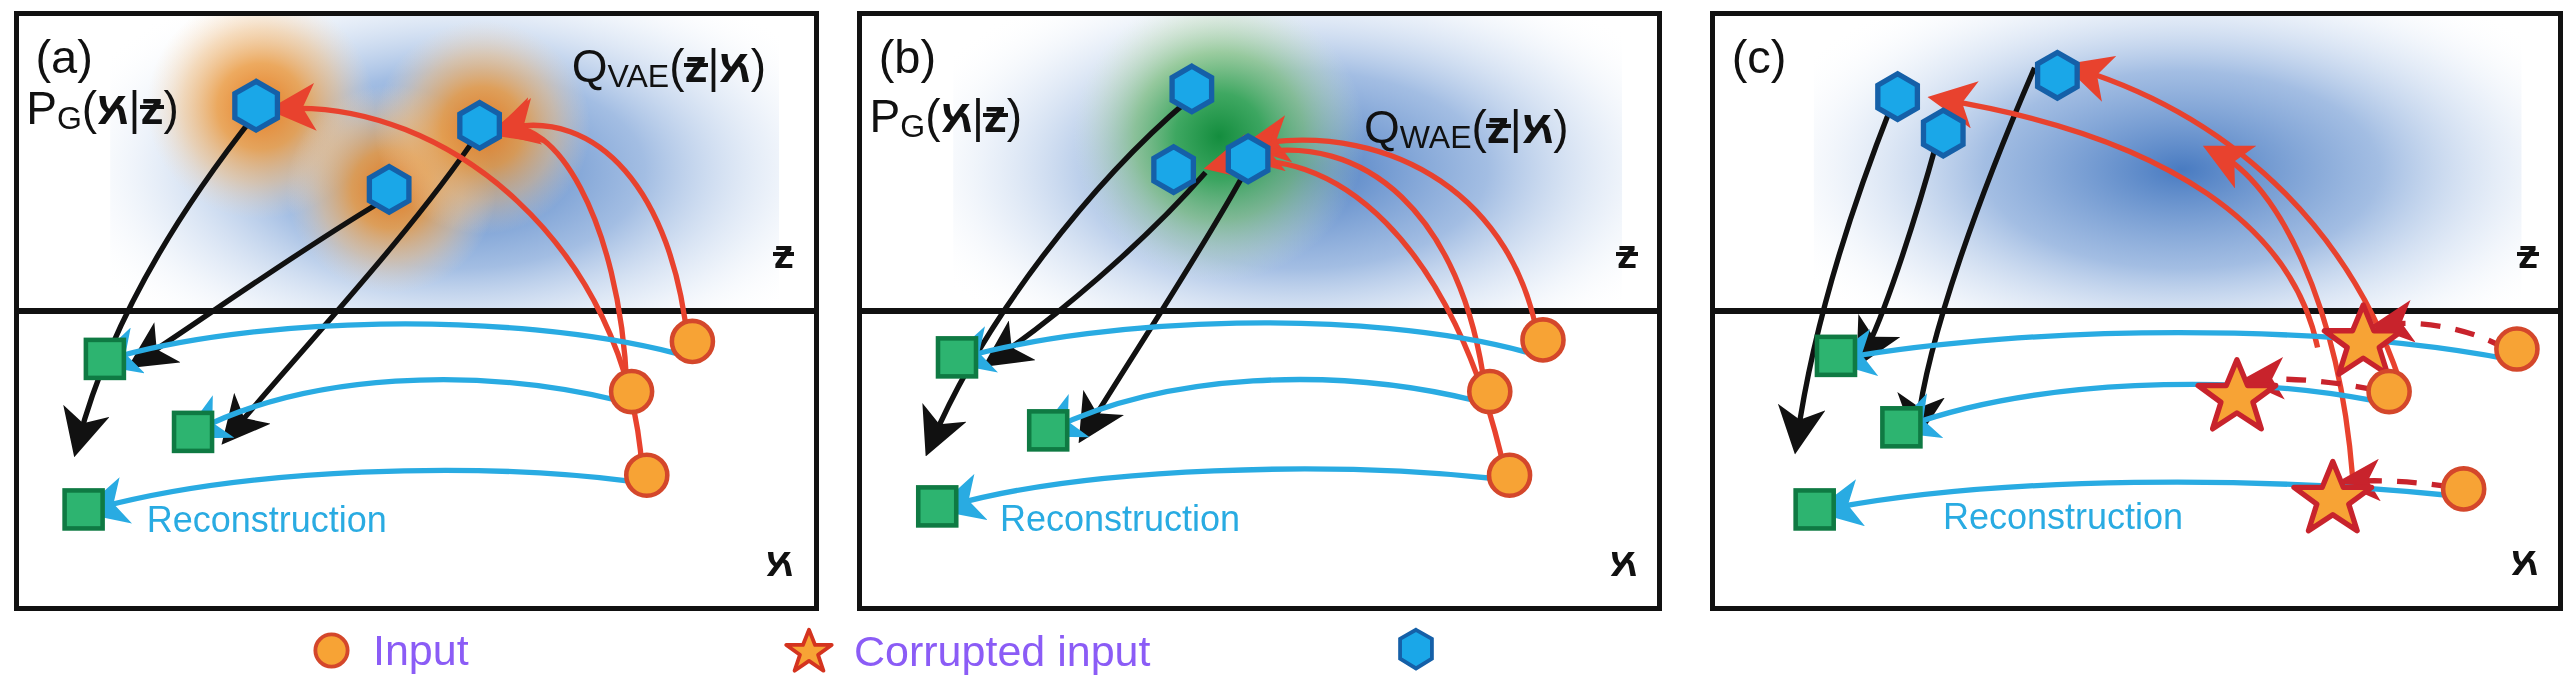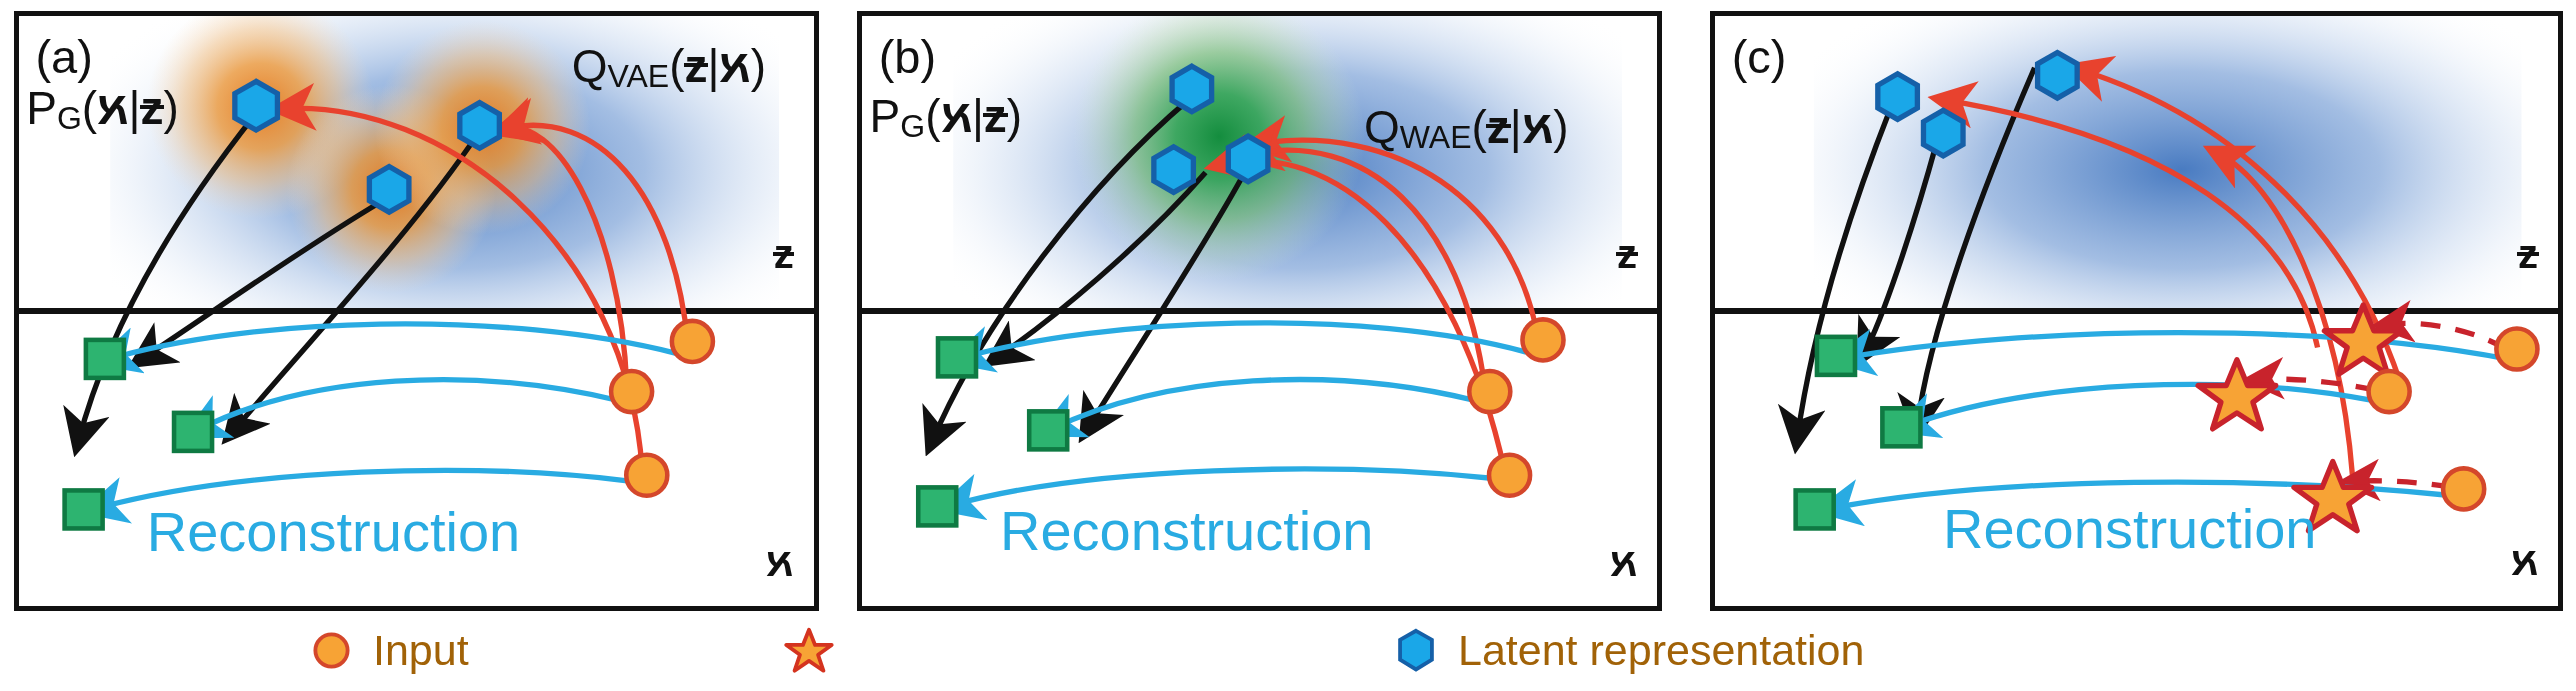--- a/index.html
+++ b/index.html
@@ -9,25 +9,25 @@
   #panel-a{left:13.7px;width:805px;}
   #panel-b{left:857px;width:805px;}
   #panel-c{left:1710px;width:853px;}
   .latent-half{position:absolute;left:0;top:0;width:100%;height:50%;overflow:hidden;}
   .data-half{position:absolute;left:0;bottom:0;width:100%;height:50%;overflow:hidden;background:#fff;}
   .divider{position:absolute;left:0;width:100%;top:50%;height:5.3px;background:#111;margin-top:-2.3px;z-index:6;}
   .panel-label{position:absolute;font-size:47px;color:#111;z-index:12;letter-spacing:0px;}
   .prob-label{position:absolute;font-size:46px;color:#111;z-index:12;white-space:nowrap;}
   .prob-label .sub{font-size:32px;vertical-align:-4.6px;}
   .axis-label{position:absolute;font-size:40px;font-weight:bold;color:#111;z-index:12;}
-  .recon-label{position:absolute;font-size:56px;color:#29ABE2;z-index:12;white-space:nowrap;}
+  .recon-label{position:absolute;font-size:36px;color:#29ABE2;z-index:12;white-space:nowrap;}
   svg.layer{position:absolute;left:0;top:0;width:100%;height:100%;z-index:5;overflow:visible;}
   .legend{position:absolute;left:0;top:617px;width:2576px;height:73px;}
   .legend-item{position:absolute;display:flex;align-items:center;gap:20px;}
-  .legend-text{font-size:43px;color:#a16207;white-space:nowrap;}
+  .legend-text{font-size:43px;color:#8b5cf6;white-space:nowrap;}
   .zglyph{display:inline-block;position:relative;font-style:normal;font-weight:bold;}
   .zglyph::after{content:"";position:absolute;left:-0.8px;right:-0.8px;top:46%;height:3.8px;background:#111;}
   .xglyph{display:inline-block;transform:scaleX(-1);font-weight:bold;}
 </style>
 </head>
 <body>
 
 <div id="root">
 
   <div class="panel" id="panel-a">
@@ -276,23 +276,23 @@
     <div class="legend-item" style="left:310px;top:9px">
       <svg width="43" height="43" viewBox="0 0 56 56">
         <circle cx="28" cy="28" r="21" fill="#F7A335" stroke="#D4472B" stroke-width="5"></circle>
       </svg>
       <span class="legend-text">Input</span>
     </div>
     <div class="legend-item" style="left:784px;top:9px">
       <svg width="50" height="50" viewBox="0 0 66 66">
         <polygon points="33,5 41,25 63,25 45,38 52,59 33,46 14,59 21,38 3,25 25,25" fill="#F7A335" stroke="#D4331F" stroke-width="5" stroke-linejoin="round"></polygon>
       </svg>
+      <span class="legend-text">Corrupted input</span>
     </div>
     <div class="legend-item" style="left:1394px;top:9px">
       <svg width="44" height="47" viewBox="0 0 58 62">
         <polygon points="29,5 50,17 50,43 29,56 8,43 8,17" fill="#1AA7E8" stroke="#1560A8" stroke-width="5"></polygon>
       </svg>
-      <span class="legend-text">Latent representation</span>
     </div>
   </div>
 
 </div>
 
 
 </body></html>

